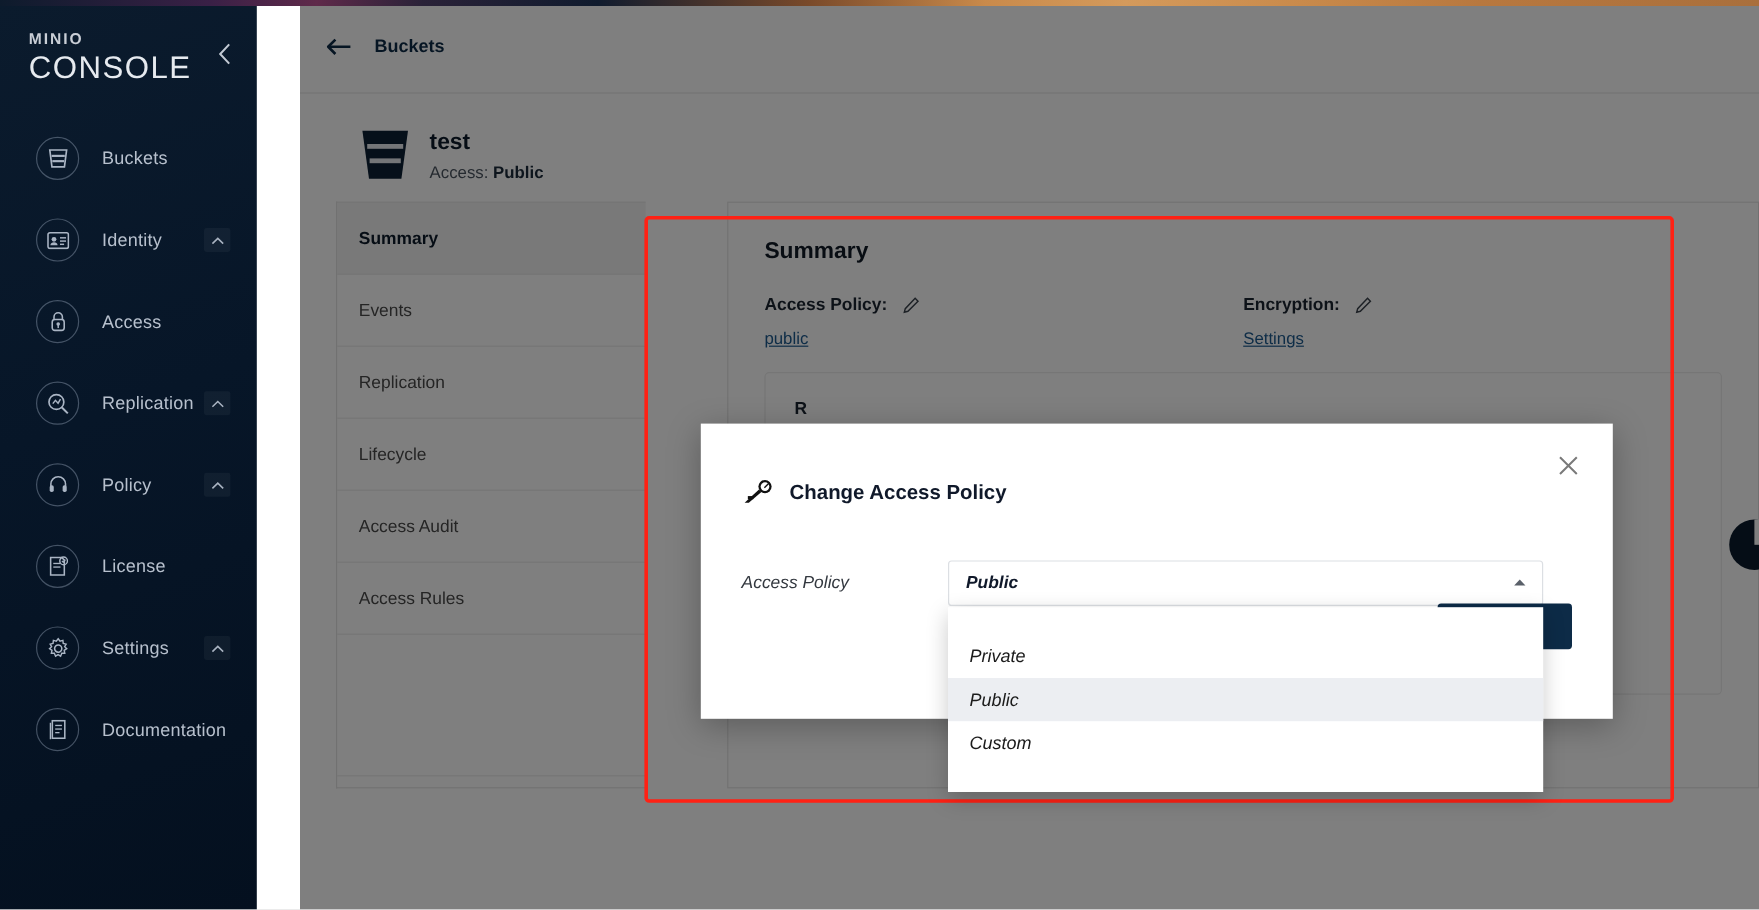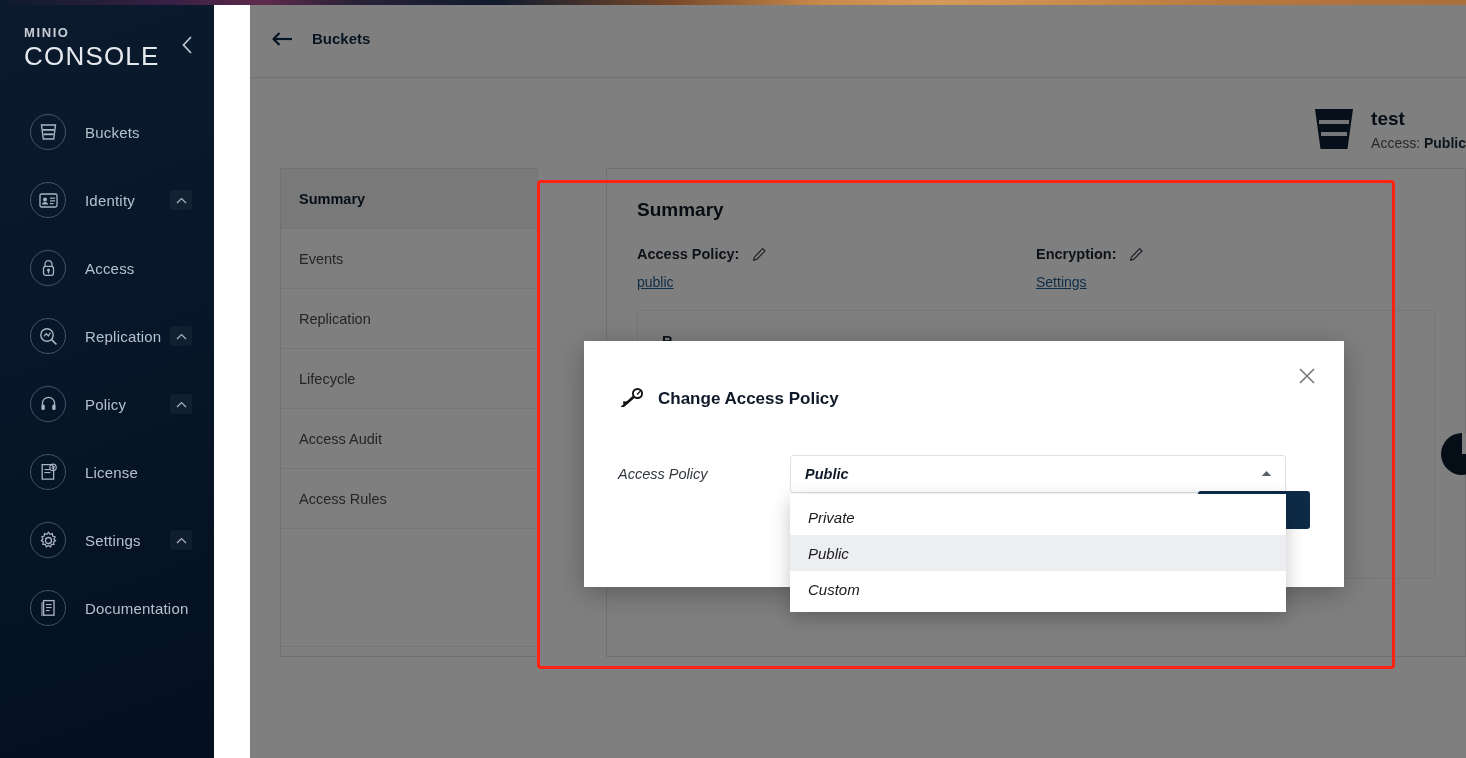--- a/index.html
+++ b/index.html
@@ -69,21 +69,21 @@
     position: absolute; top: 0; left: 250px; width: 1216px; height: 758px;
     background: #fff; overflow: hidden;
   }
   .page-header {
     height: 78px; border-bottom: 1px solid #e6e6e6;
     display: flex; align-items: center; padding-left: 20px; background:#fff;
   }
   .back-arrow { width: 26px; height: 26px; color:#0d2b47; display:flex;align-items:center;justify-content:center; cursor:pointer; }
   .crumb { margin-left: 16px; font-size: 15px; font-weight: bold; color: #0d2b47; cursor:pointer;}
 
-  .bucket-head { display: flex; align-items: center; padding: 28px 0 0 50px; justify-content: flex-end; }
+  .bucket-head { display: flex; align-items: center; padding: 28px 0 0 50px; }
   .bucket-icon { width: 42px; height: 46px; flex:0 0 42px; }
   .bucket-meta { margin-left: 16px; }
   .bucket-name { font-size: 19px; font-weight: bold; color: #0d1b2a; line-height: 24px; }
   .bucket-access { font-size: 14px; color: #4b5560; margin-top: 4px; }
   .bucket-access b { color:#1b2a3a; }
 
   .detail { display: flex; margin: 16px 0 0 30px; justify-content: space-between; }
   .tabs {
     width: 258px; border: 1px solid #e3e3e3; border-right: none; background:#fff;
   }
@@ -140,21 +140,21 @@
   }
 
   
   .red-box {
     position: absolute; left: 537px; top: 180px; width: 858px; height: 489px;
     border: 3px solid #ff2114; border-radius: 4px; z-index: 48; pointer-events:none;
   }
 
   
   .modal {
-    position: absolute; left: 584px; top: 341px; width: 760px; height: 246px;
+    position: absolute; left: 584px; top: 353px; width: 760px; height: 246px;
     background: #fff; z-index: 50;
     box-shadow: 0 6px 26px rgba(0,0,0,.28);
   }
   .modal-close {
     position: absolute; right: 24px; top: 22px; width: 26px; height: 26px;
     display:flex;align-items:center;justify-content:center; color:#7a7a7a; cursor:pointer;
   }
   .modal-title-row {
     display: flex; align-items: center; padding: 46px 0 0 34px;
   }
@@ -164,21 +164,21 @@
   .field-label { font-size: 14.5px; color:#33383f; width: 172px; }
   .select-wrap { position: relative; width: 496px; }
   .select-box {
     height: 38px; border: 1px solid #dcdfe3; border-radius: 3px; background:#fff;
     display:flex; align-items:center; padding: 0 14px; font-size: 14.5px;
     color:#10192a; font-weight: bold; cursor:pointer;
   }
   .select-caret { position:absolute; right: 14px; top: 15px; color: #5a6069;}
   .options {
     position: absolute; left: 0; top: 39px; width: 496px; background:#fff;
-    box-shadow: 0 6px 18px rgba(0,0,0,.22); z-index: 55; padding: 5px 0; text-align: center;
+    box-shadow: 0 6px 18px rgba(0,0,0,.22); z-index: 55; padding: 23px 0; text-align: center;
   }
   .option {
     height: 36px; display: flex; align-items: center; padding-left: 18px;
     font-size: 15px; color: #1b1b1b; cursor: pointer;
   }
   .option.selected { background: #eceef2; }
   .save-btn {
     position: absolute; right: 34px; top: 150px; width: 112px; height: 38px;
     background: #0d2b47; color:#fff; border: none; border-radius: 3px;
     font-size: 14px; font-family: inherit; cursor:pointer; z-index: 51;

